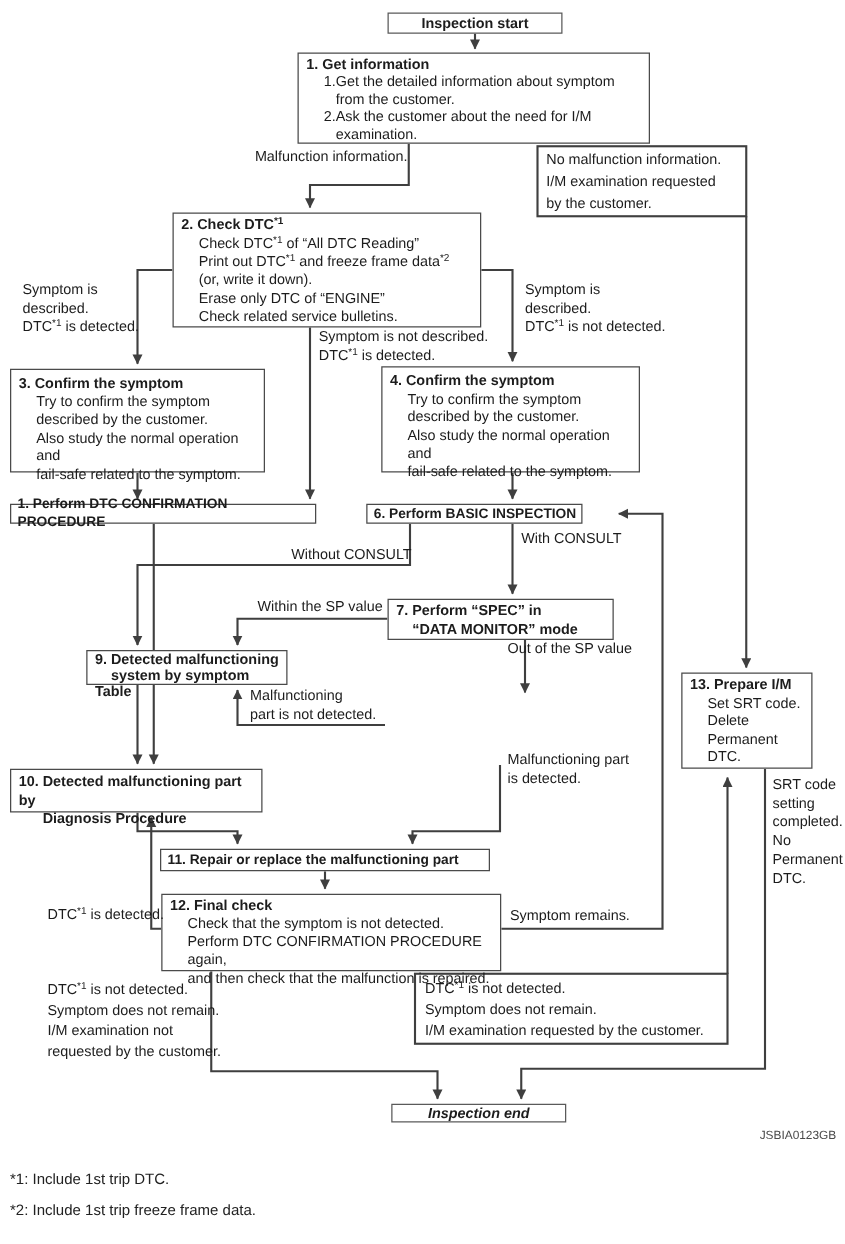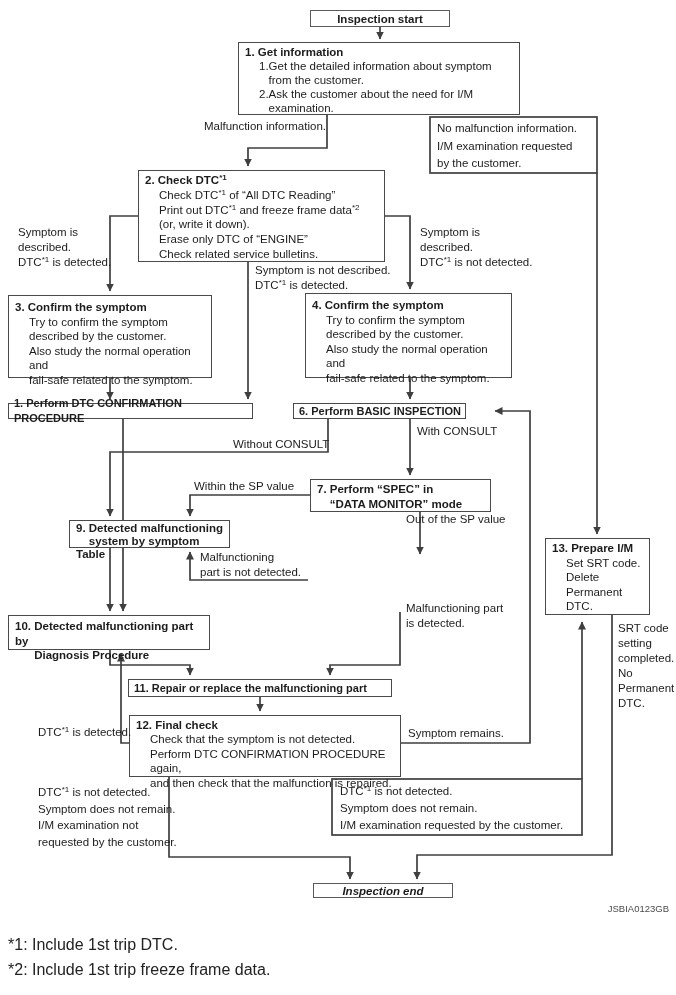--- a/index.html
+++ b/index.html
@@ -20,21 +20,21 @@
     position:absolute;box-sizing:border-box;background:#fff;border:1.5px solid #5a5a5a;
     display:flex;align-items:center;justify-content:center;
     font-weight:bold;font-size:11.5px;
   }
   .oneliner{display:flex;align-items:center;padding:0 0 0 5px;font-weight:bold;font-size:11px;}
   .lbl{
     position:absolute;font-size:11.5px;line-height:15px;white-space:pre-wrap;
   }
   sup{font-size:8px;line-height:0;vertical-align:baseline;position:relative;top:-4px;}
   .fid{position:absolute;font-size:9.5px;color:#4a4a4a;}
-  .fnote{position:absolute;font-size:16px;color:#222;}
+  .fnote{position:absolute;font-size:12px;color:#222;}
 </style>
 </head>
 <body>
 
 <div id="stage">
 
   <svg id="wires" viewBox="0 0 676 995" xmlns="http://www.w3.org/2000/svg">
     <defs>
       <marker id="arr" markerUnits="userSpaceOnUse" markerWidth="9" markerHeight="9" refX="7.5" refY="4" orient="auto">
         <path d="M0,0 L8,4 L0,8 Z" fill="#3f3f3f"></path>
@@ -156,21 +156,21 @@
 described.
 DTC<sup>*1</sup> is not detected.</div>
 
   <div class="lbl" style="left:255px;top:263px;">Symptom is not described.
 DTC<sup>*1</sup> is detected.</div>
 
   <div class="lbl" style="left:233px;top:437px;">Without CONSULT</div>
 
   <div class="lbl" style="left:417px;top:424px;">With CONSULT</div>
 
-  <div class="lbl" style="left:194px;top:479px;">Within the SP value</div>
+  <div class="lbl" style="left:206px;top:479px;">Within the SP value</div>
 
   <div class="lbl" style="left:406px;top:512px;">Out of the SP value</div>
 
   <div class="lbl" style="left:200px;top:550px;line-height:14.5px;">Malfunctioning
 part is not detected.</div>
 
   <div class="lbl" style="left:406px;top:601px;line-height:14.5px;">Malfunctioning part
 is detected.</div>
 
   <div class="lbl" style="left:38px;top:725px;">DTC<sup>*1</sup> is detected.</div>

